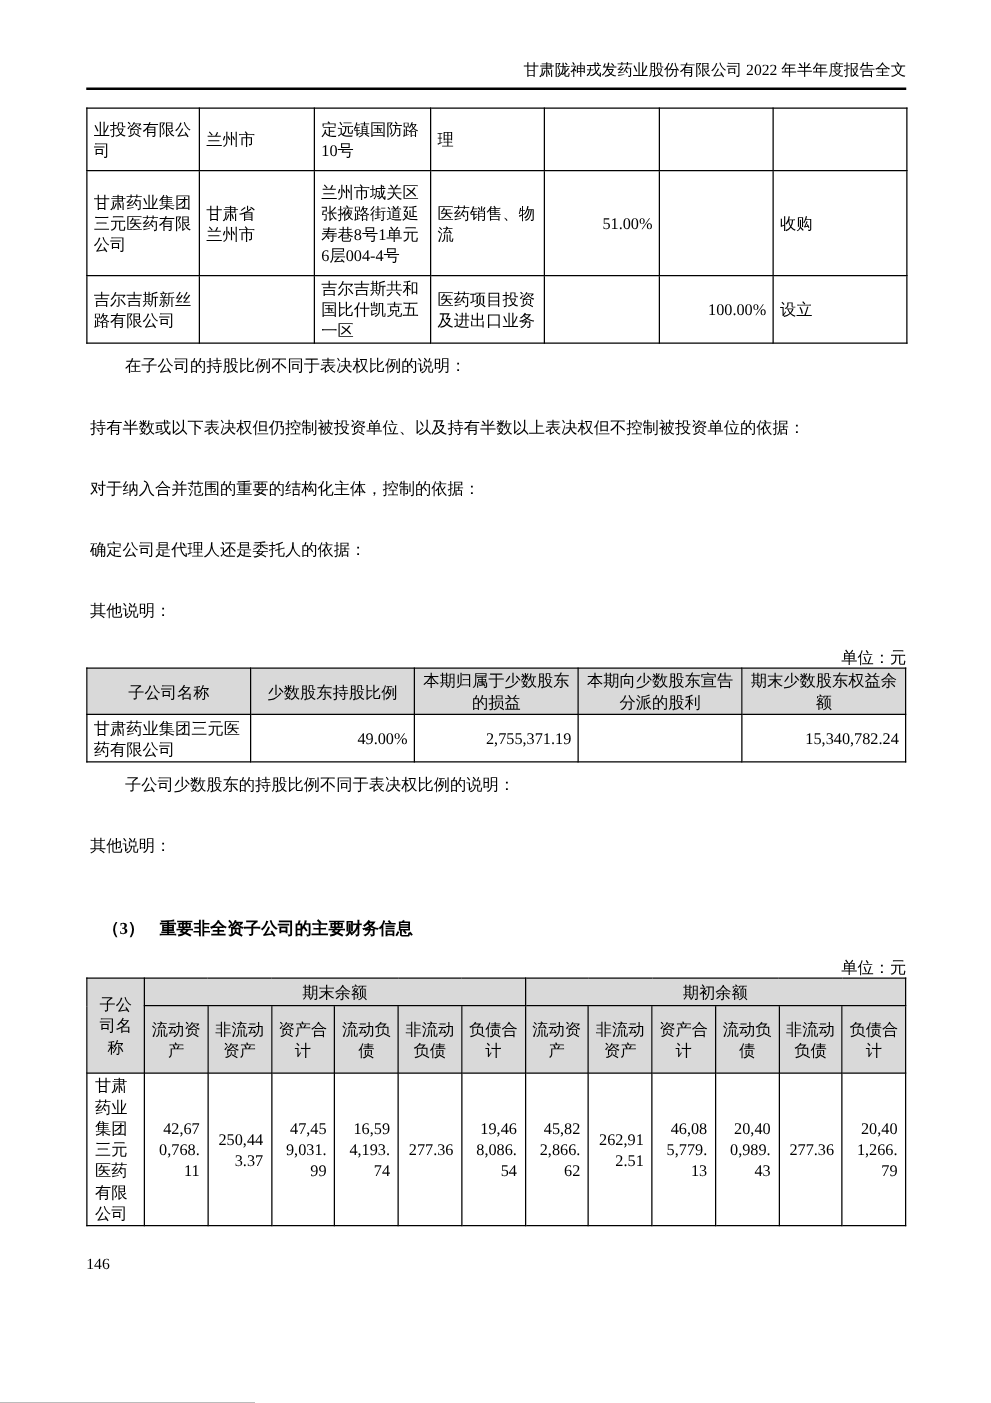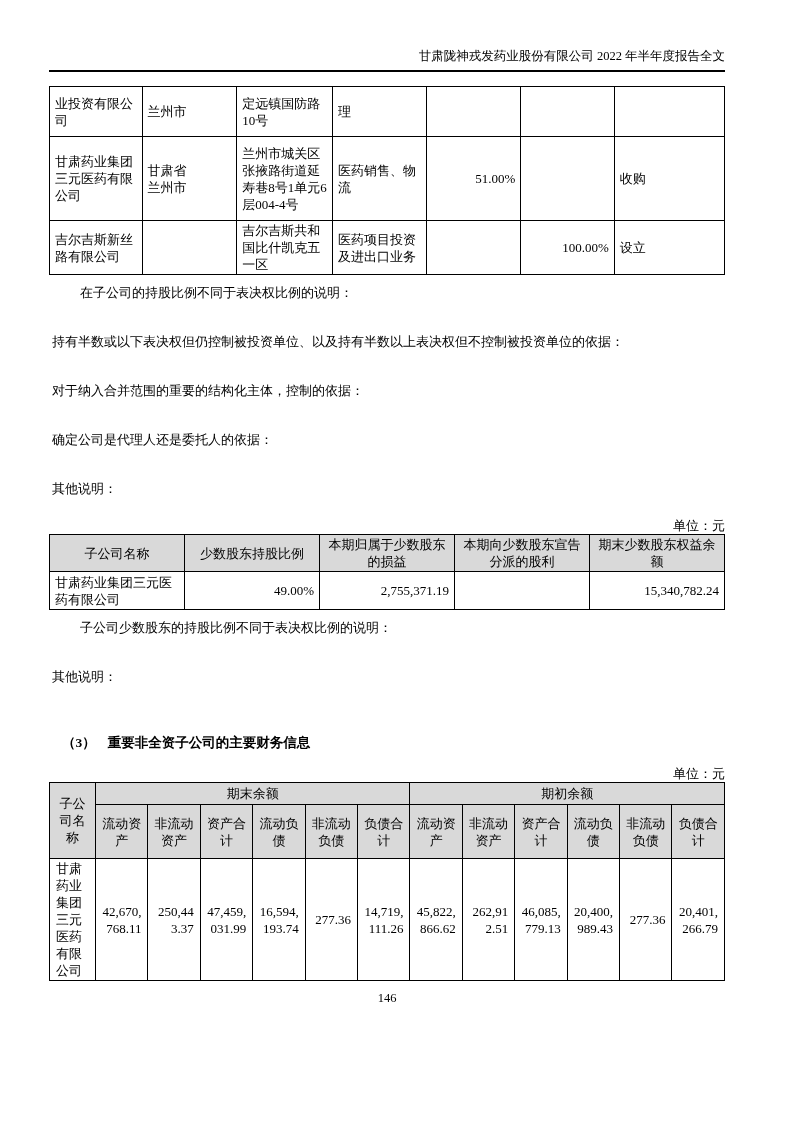--- a/index.html
+++ b/index.html
@@ -6,21 +6,21 @@
   .page {
     position:relative;
     width:793px; height:1122px;
     margin:0 auto;
     background:#ffffff;
     font-family:"Liberation Serif","DejaVu Serif",serif;
     color:#000;
     font-size:13px;
     line-height:17px;
     box-sizing:border-box;
-    padding:48px 68px 0 49px;
+    padding:48px 68px 0 69px;
     overflow:hidden;
   }
   .doc-header {
     text-align:right;
     font-size:12.5px;
     padding-bottom:5px;
     border-bottom:2px solid #000;
   }
   table {
     width:100%;
@@ -63,22 +63,22 @@
   .t2 th { background:#d9d9d9; text-align:center; }
   .t2 tr:nth-child(1) { height:36px; }
   .t2 tr:nth-child(2) { height:38px; }
   .t3 { margin-top:0; }
   .t3 th { background:#d9d9d9; text-align:center; padding:1px 4px; }
   .t3 td { padding:1px 6px; }
   .t3 .grp-row { height:22px; }
   .t3 .sub-row { height:54px; }
   .t3 .data-row { height:118px; }
   .page-number {
-    text-align:center;
-    margin-top:9px;
+    text-align:left;
+    margin-top:22px;
     font-size:12.5px;
   }
 </style>
 </head>
 <body>
 
 <div class="page">
 
   <div class="doc-header">甘肃陇神戎发药业股份有限公司 2022 年半年度报告全文</div>
 
@@ -195,21 +195,21 @@
         <th>非流动负债</th>
         <th>负债合计</th>
       </tr>
       <tr class="data-row">
         <td>甘肃药业集团三元医药有限公司</td>
         <td class="num">42,670,768.11</td>
         <td class="num">250,443.37</td>
         <td class="num">47,459,031.99</td>
         <td class="num">16,594,193.74</td>
         <td class="num">277.36</td>
-        <td class="num">14,719,111.26</td>
+        <td class="num">19,468,086.54</td>
         <td class="num">45,822,866.62</td>
         <td class="num">262,912.51</td>
         <td class="num">46,085,779.13</td>
         <td class="num">20,400,989.43</td>
         <td class="num">277.36</td>
         <td class="num">20,401,266.79</td>
       </tr>
     </tbody>
   </table>
 

